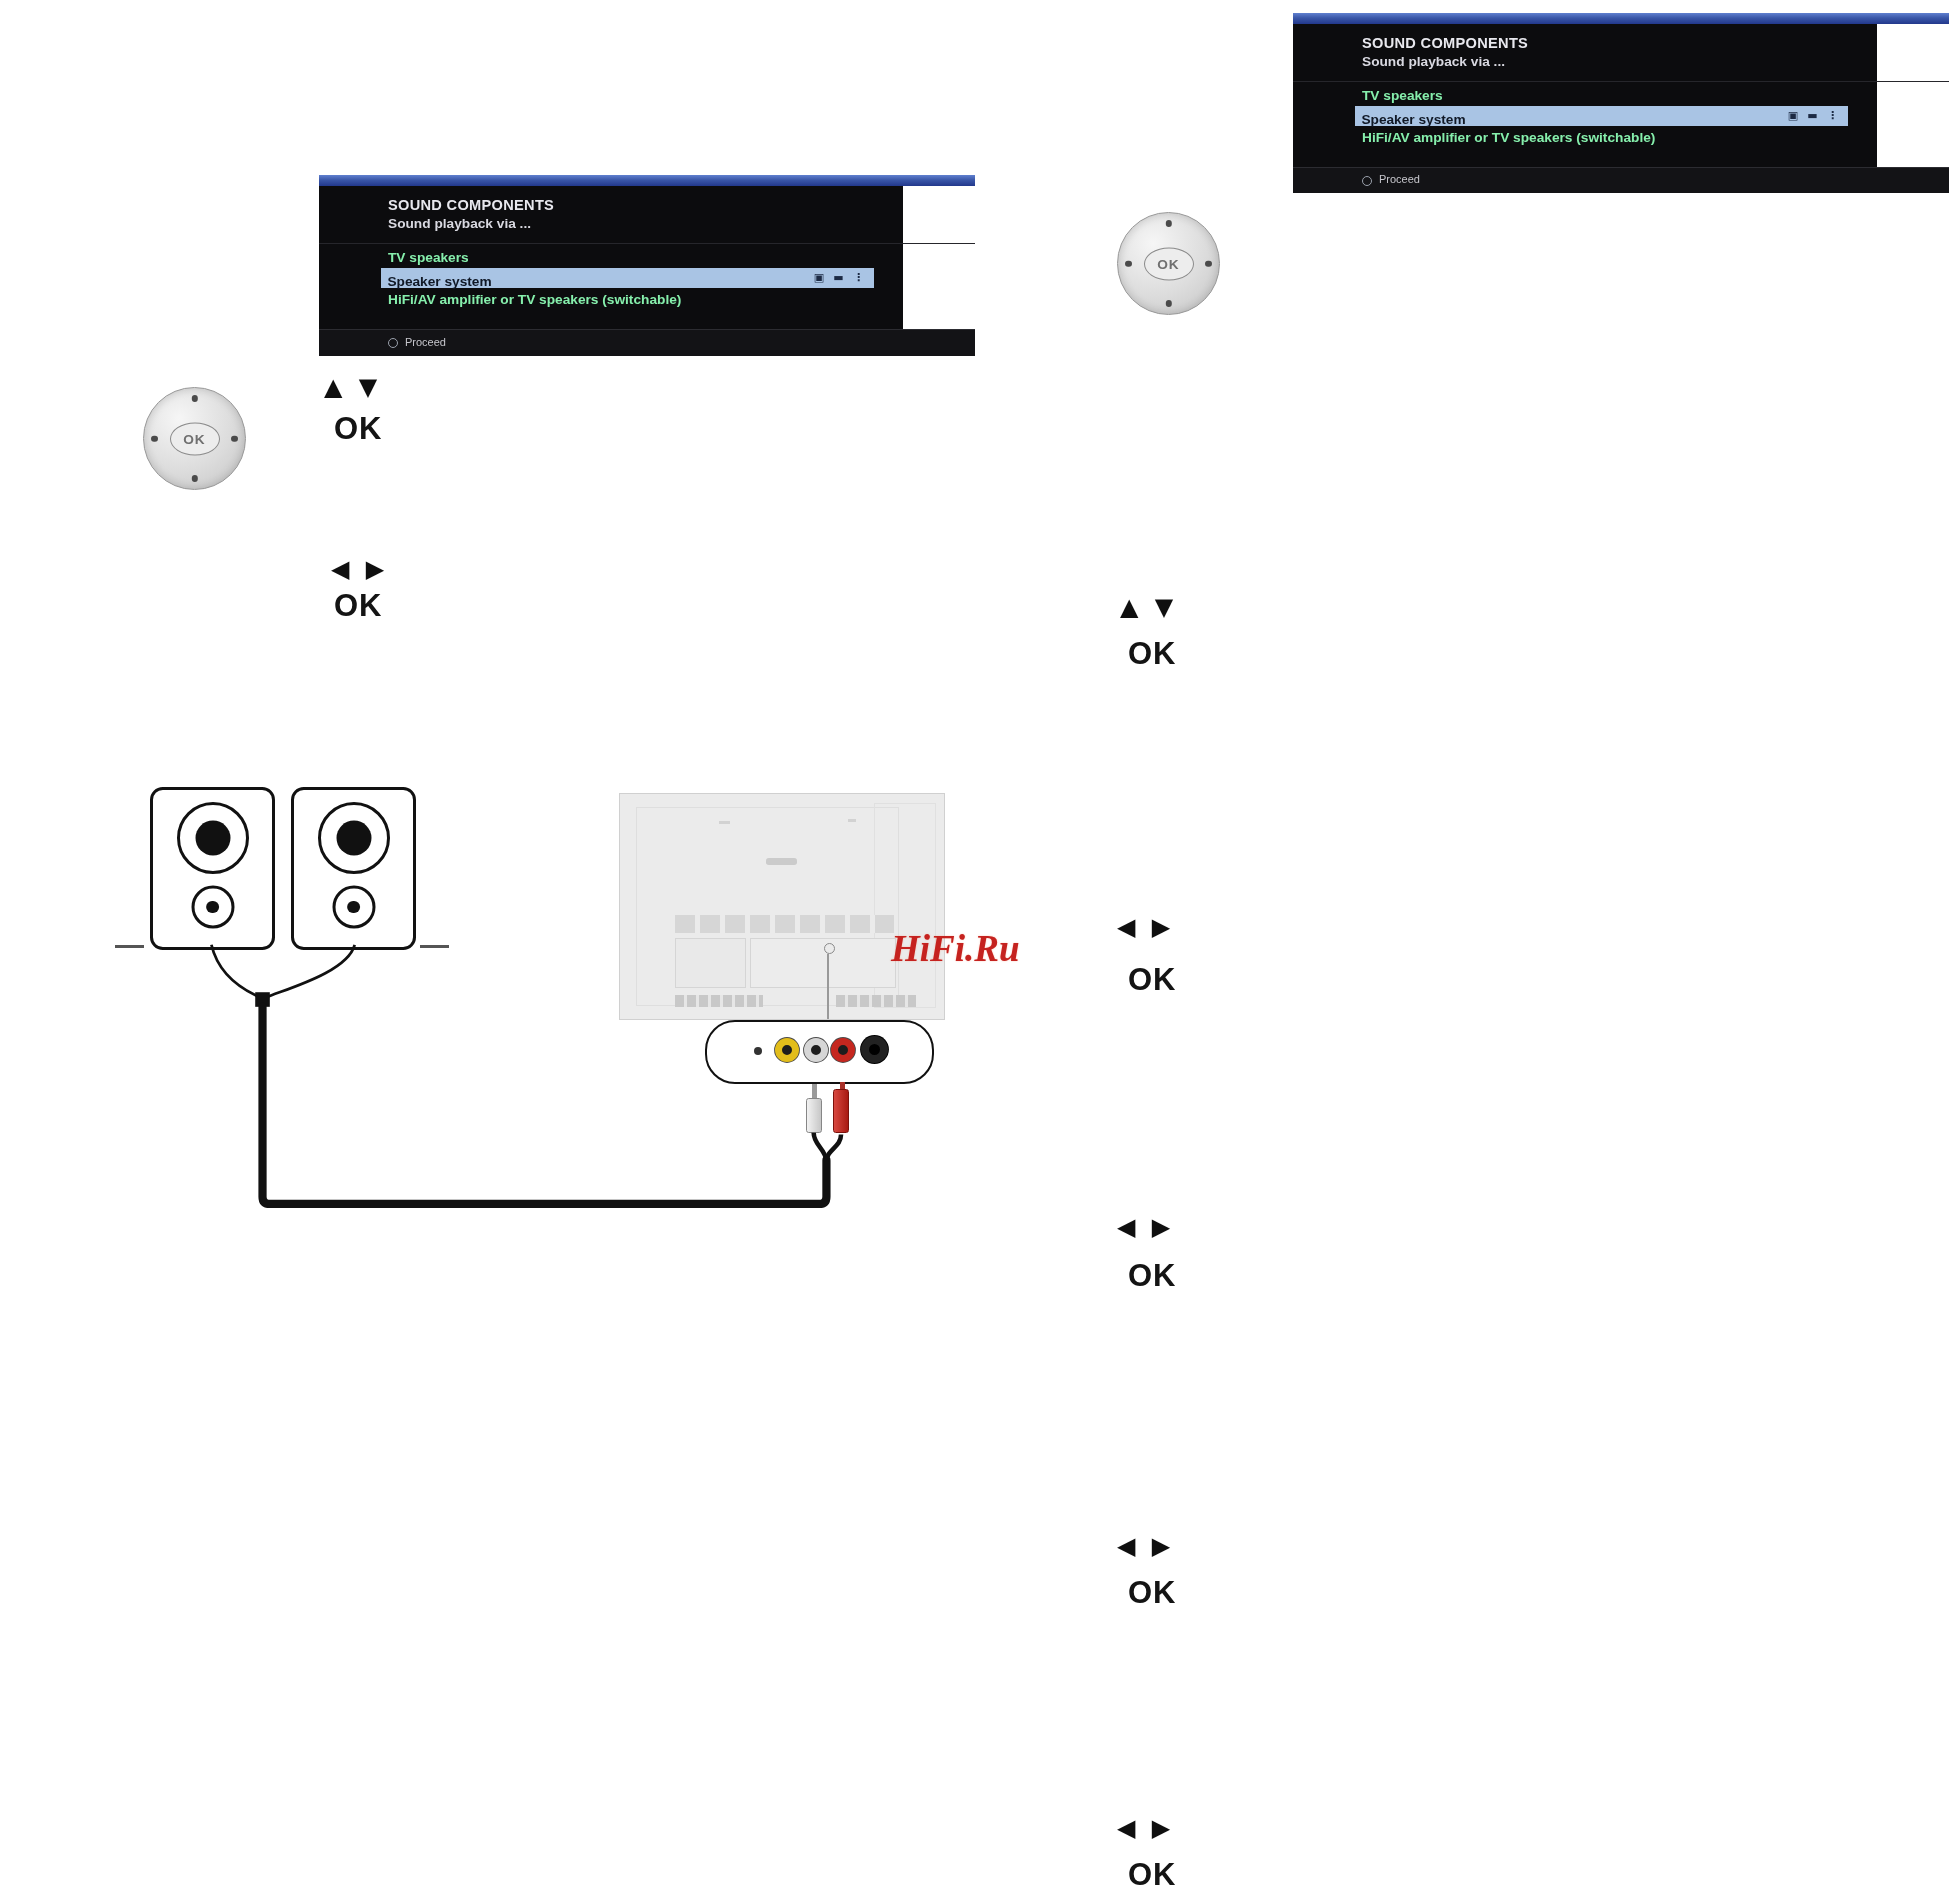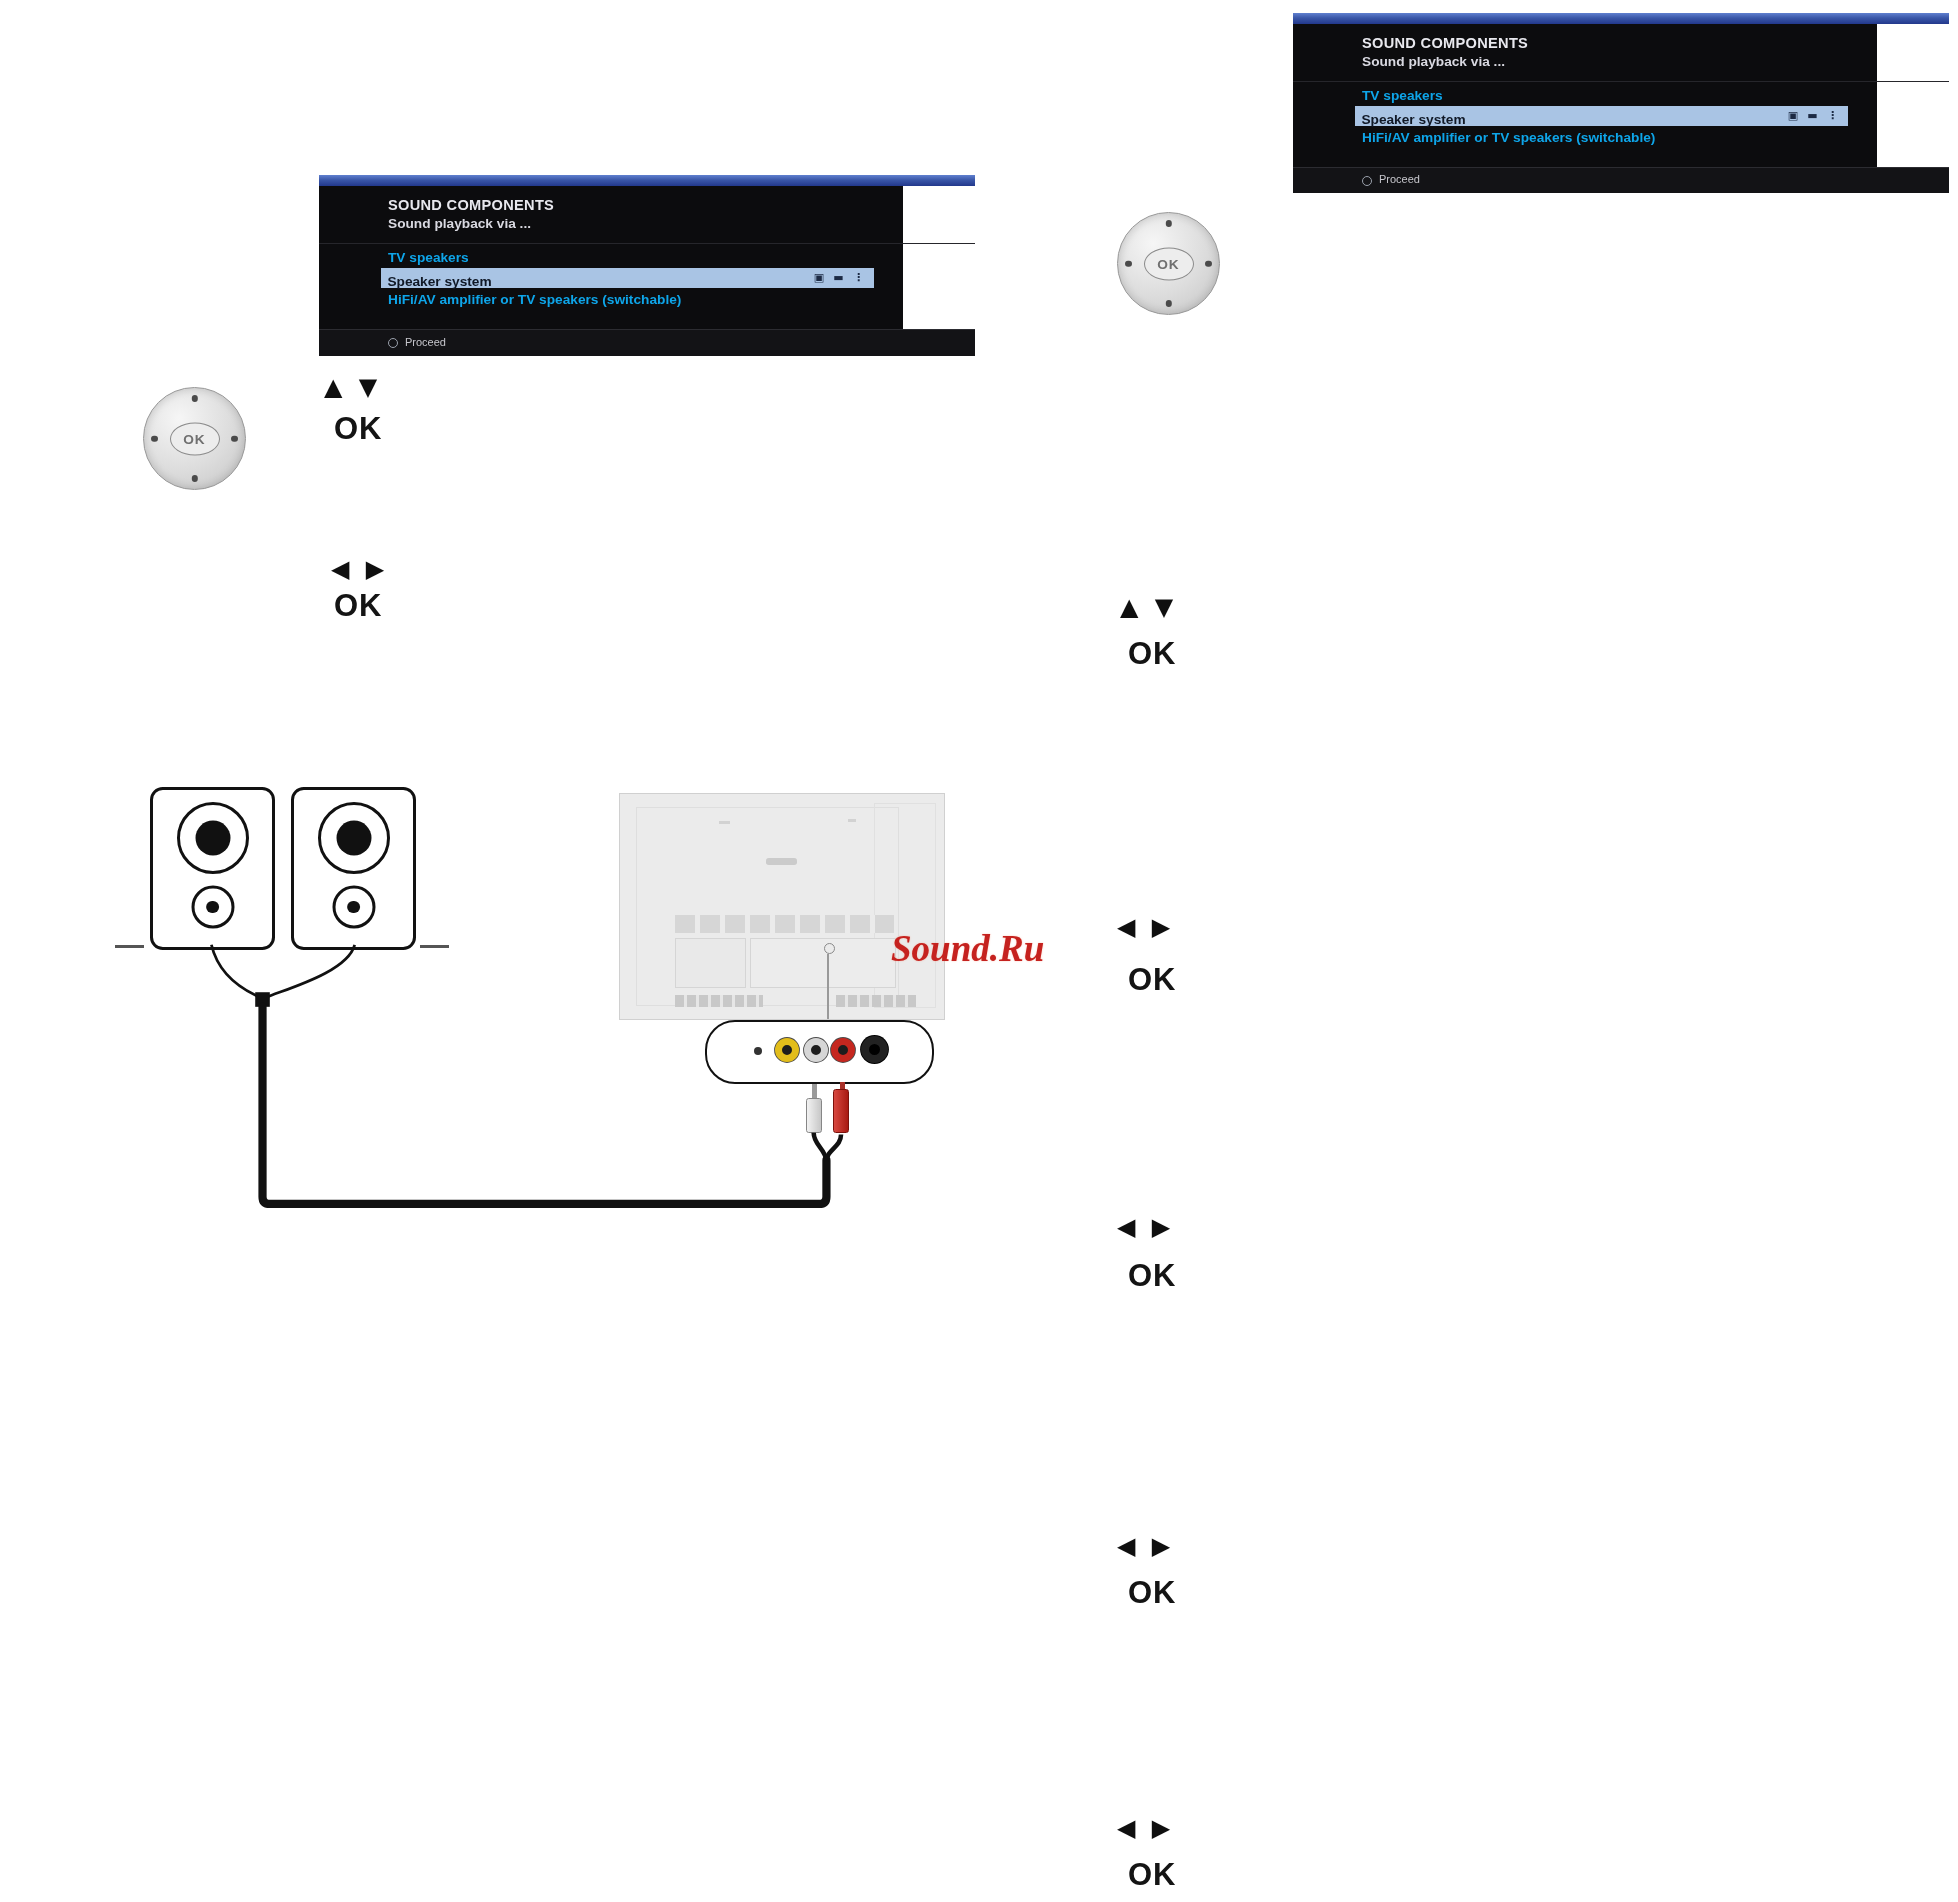--- a/index.html
+++ b/index.html
@@ -7,21 +7,21 @@
           font-family:"Liberation Sans", sans-serif; overflow:hidden; }
   .abs { position:absolute; }
 
   
   .menu { width:584px; height:164px; background:#0c0c0e; }
   .m-bar { left:0; top:0; width:656px; height:11px;
            background:linear-gradient(180deg,#6080cf 0%,#3a57a8 45%,#22388c 100%); }
   .m-title { left:69px; top:22px; font-size:14.6px; font-weight:700; color:#e8e8ee; letter-spacing:0.3px; }
   .m-sub   { left:69px; top:41px; font-size:13.7px; font-weight:700; color:#d9d9e1; }
   .m-sep   { left:0; top:68px; width:656px; height:0.9px; background:#26262b; }
-  .m-row   { font-size:13.7px; font-weight:700; color:#0ea5e9; white-space:nowrap;text-align:right; }
+  .m-row   { font-size:13.7px; font-weight:700; color:#86efac; white-space:nowrap;text-align:right; }
   .m-row1  { left:69px; top:75px; }
   .m-sel   { left:62px; top:93px; width:493px; height:20px; background:#a9c4e4; color:#101826;
              font-size:13.7px; font-weight:700; line-height:20px; }
   .m-sel-label { position:absolute; left:6.4px; top:4px; }
   .m-badges { position:absolute; right:7.3px; top:0; font-family:"DejaVu Sans",sans-serif;
               font-size:11px; letter-spacing:2.7px; color:#1c2a44; line-height:20px; }
   .m-row2  { left:69px; top:117px; }
   .m-footer { left:0; top:154px; width:656px; height:25.6px; background:#131316; border-top:0.9px solid #2c2c31; }
   .m-picon { position:absolute; left:69px; top:8.2px; width:8.2px; height:8.2px; border:1.4px solid #9aa0ab; border-radius:50%; }
   .m-plabel { position:absolute; left:86px; top:5.5px; font-size:11px; color:#c6c6cc; }
@@ -227,16 +227,16 @@
 
   <svg class="abs" style="left:128px;top:932px;" width="822" height="292" viewBox="0 0 900 320">
     <path d="M91,14 C98,44 122,62 145,72" fill="none" stroke="#111" stroke-width="3"></path>
     <path d="M248,14 C240,44 174,62 150,72" fill="none" stroke="#111" stroke-width="3"></path>
     <rect x="139" y="66" width="16" height="16" fill="#111"></rect>
     <path d="M147,82 L147,290 Q147,298 155,298 L757,298 Q765,298 765,290 L765,250" fill="none" stroke="#111" stroke-width="9" stroke-linecap="round"></path>
     <path d="M765,252 C765,238 751,234 751,220" fill="none" stroke="#111" stroke-width="5"></path>
     <path d="M765,252 C765,238 781,236 781,222" fill="none" stroke="#111" stroke-width="5"></path>
   </svg>
 
-  <div class="abs watermark" style="left:891px;top:927px;">Sound.Ru</div>
+  <div class="abs watermark" style="left:891px;top:927px;">HiFi.Ru</div>
 
 </div>
 
 
 </body></html>

